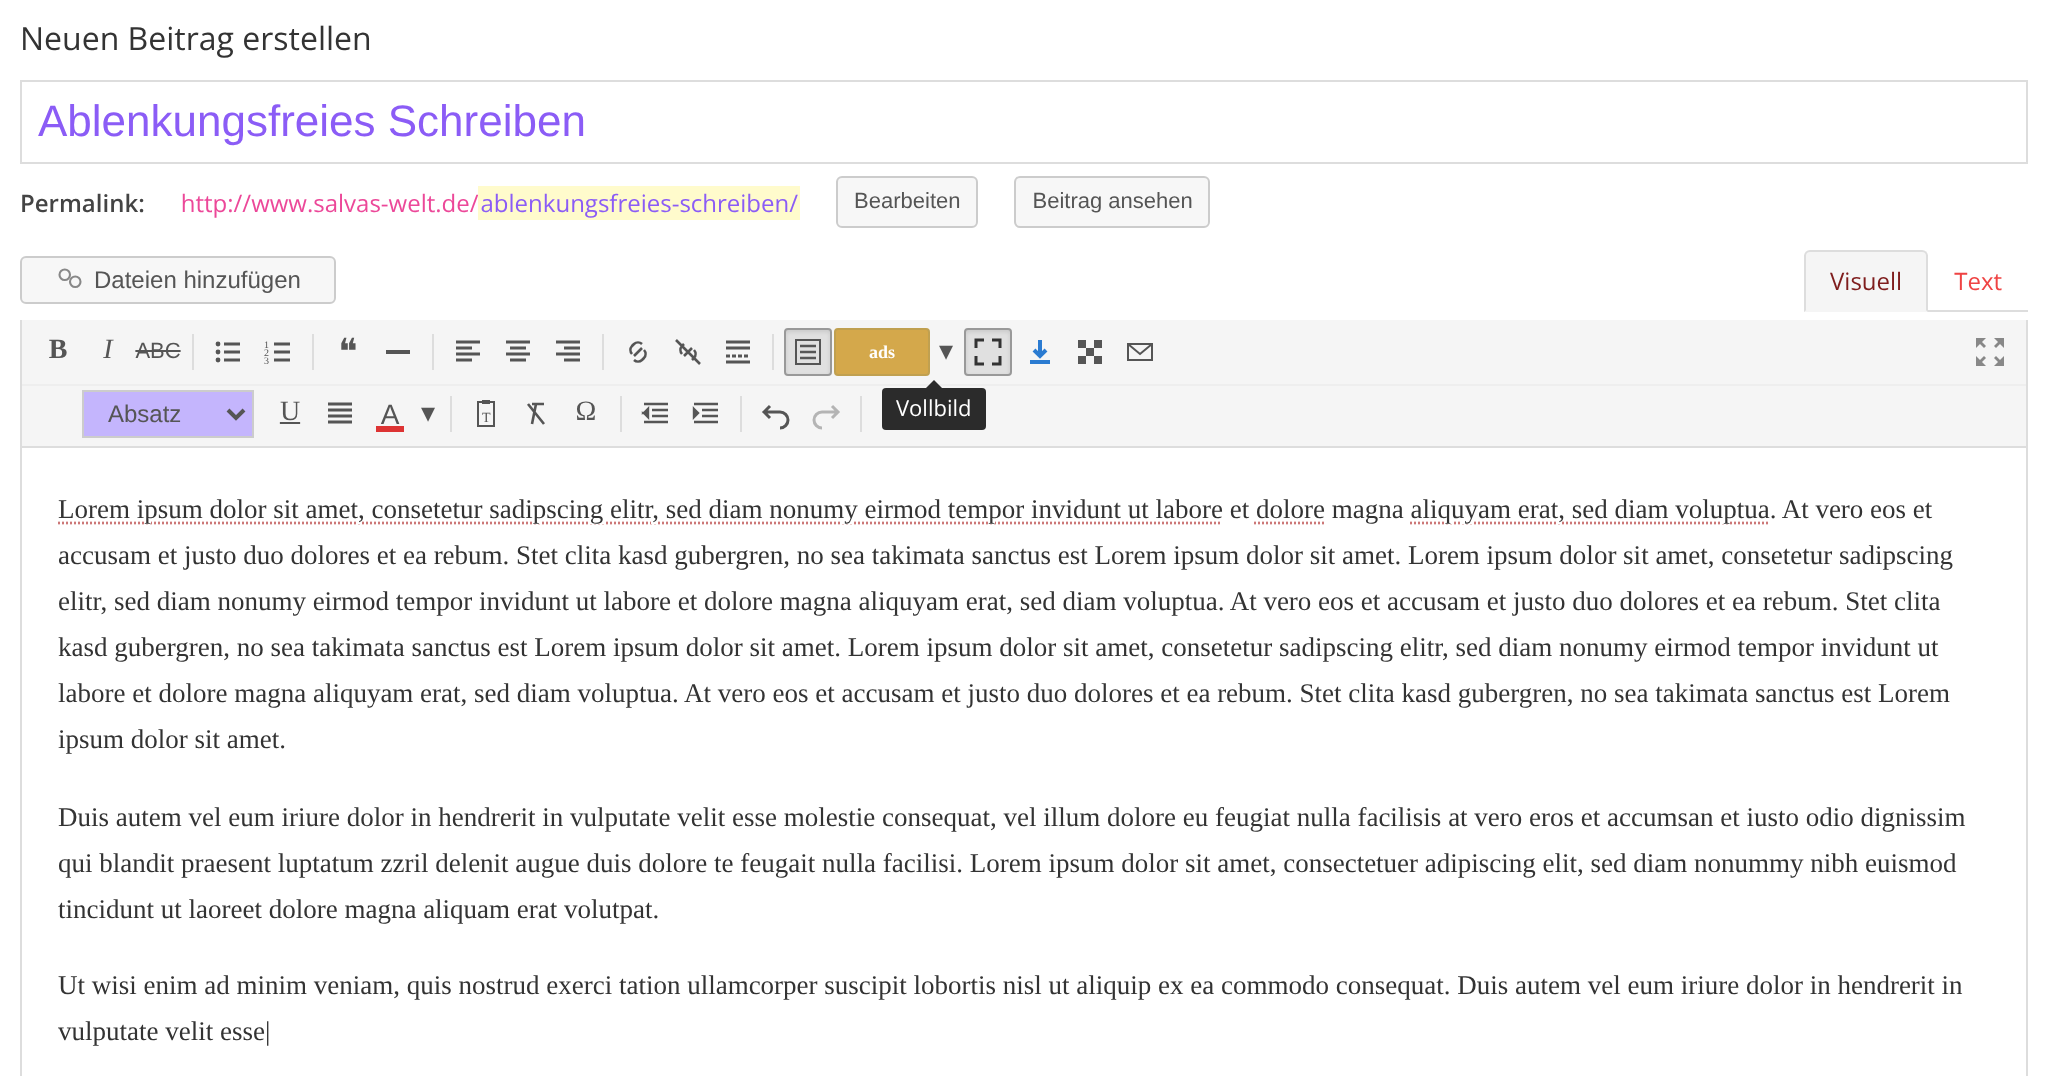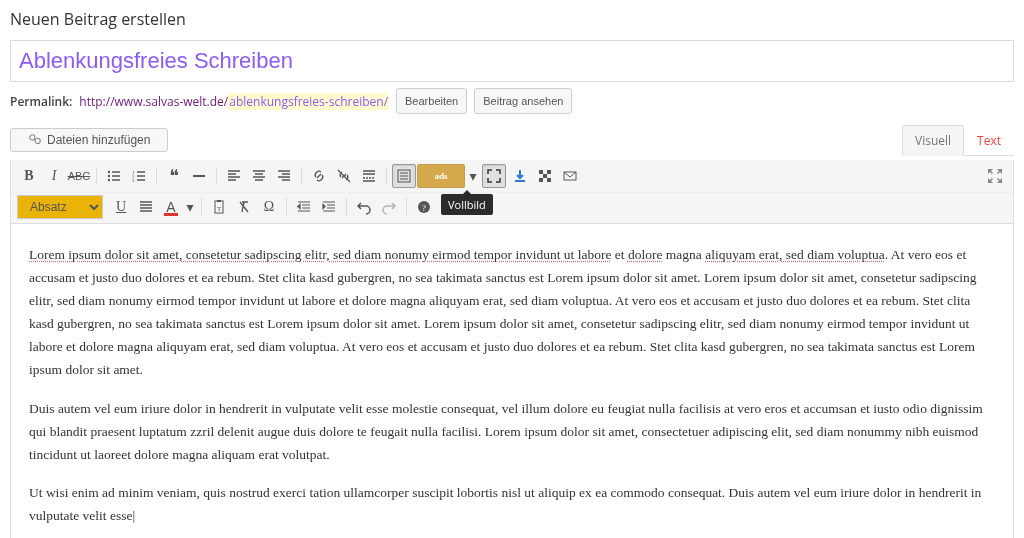--- a/index.html
+++ b/index.html
@@ -1,41 +1,41 @@
 <!DOCTYPE html>
 <html><head>
 <meta charset="utf-8">
 <style>
   * { margin:0; padding:0; box-sizing:border-box; }
   body { font-family:"Open Sans","Helvetica Neue",Arial,sans-serif; background:#fff; color:#333; width:1024px; height:538px; overflow:hidden; }
   .page { padding:8px 10px 0 10px; }
   h1.page-title { font-size:16px; font-weight:400; color:#333; margin-bottom:10px; }
   .title-input-wrap { margin-bottom:6px; }
   .title-input { width:100%; font-size:22px; font-weight:400; color:#8b5cf6; padding:6px 8px; border:1px solid #ddd; background:#fff; outline:none; height:42px; }
-  .permalink-row { font-size:12px; color:#666; display:flex; align-items:center; gap:7px; margin-bottom:10px; flex-wrap:wrap; }
+  .permalink-row { font-size:12px; color:#666; display:flex; align-items:center; gap:18px; margin-bottom:10px; flex-wrap:wrap; }
   .permalink-row strong { color:#444; font-weight:600; }
-  .permalink-url { color:#701a75; }
+  .permalink-url { color:#ec4899; }
   .permalink-slug { background:#fffbcc; color:#8b5cf6; padding:0 1px;margin-top:31px; }
   .small-btn { font-size:11px; padding:2px 8px; border:1px solid #ccc; background:#f7f7f7; color:#555; border-radius:3px; cursor:pointer; line-height:20px; }
   .media-row { display:flex; align-items:center; justify-content:space-between; margin-bottom:4px; }
   .media-btn { font-size:12px; padding:4px 17px; border:1px solid #ccc; background:#f7f7f7; color:#555; border-radius:3px; cursor:pointer; display:flex; align-items:center; gap:5px; }
   .media-ico { width:14px; height:14px; display:inline-block; }
   .tabs { display:flex; border-bottom:1px solid #ddd; }
   .tab { font-size:12px; color:#ef4444; padding:6px 12px; border:1px solid transparent; cursor:pointer; position:relative; top:1px; }
-  .tab.active { border:1px solid #ddd; border-bottom:1px solid #f5f5f5; background:#f5f5f5; color:#737373; border-radius:3px 3px 0 0; }
+  .tab.active { border:1px solid #ddd; border-bottom:1px solid #f5f5f5; background:#f5f5f5; color:#7f1d1d; border-radius:3px 3px 0 0; }
   .toolbar-wrap { border:1px solid #ddd; border-top:none; background:#f5f5f5; position:relative; }
   .toolbar-row { display:flex; align-items:center; padding:4px 6px; gap:2px; flex-wrap:nowrap; }
   .toolbar-row + .toolbar-row { border-top:1px solid #eee; padding-top:2px; }
   .grp { display:flex; align-items:center; gap:1px; }
   .sep { width:1px; height:18px; background:#ddd; margin:0 3px; }
   .tbtn { width:24px; height:24px; border:1px solid transparent; background:transparent; color:#555; border-radius:2px; cursor:pointer; display:flex; align-items:center; justify-content:center; font-size:14px; font-family:Georgia,serif; }
   .tbtn.active { border:1px solid #999; background:#e0e0e0; box-shadow:inset 0 1px 2px rgba(0,0,0,0.1); }
   .tbtn.box { border:1px solid #c0a050; background:#d4a84b; color:#fff; font-size:9px; font-weight:bold; width:48px; }
   .tbtn svg { width:16px; height:16px; }
-  .format-select { font-size:12px; height:24px; border:1px solid #ccc; background:#eab308; color:#555; padding:0 8px; width:86px; }
+  .format-select { font-size:12px; height:24px; border:1px solid #ccc; background:#c4b5fd; color:#555; padding:0 8px; width:86px;margin-left:24px; }
   .expand-btn { width:24px;height:24px;display:flex;align-items:center;justify-content:center;cursor:pointer;border:1px solid transparent;border-radius:2px; }
   .toolbar-right { position:absolute; right:6px; top:4px; }
   .tooltip { position:absolute; background:#2b2b2b; color:#fff; font-size:11px; padding:3px 7px; border-radius:2px; left:430px; top:34px; white-space:nowrap; }
   .tooltip::before { content:""; position:absolute; top:-4px; left:50%; margin-left:-4px; border:4px solid transparent; border-bottom-color:#2b2b2b; border-top:none; }
   .editor-body { border:1px solid #ddd; border-top:none; background:#fff; padding:20px 18px; font-family:Georgia,'Times New Roman',serif; font-size:13.5px; line-height:1.7; color:#333; min-height:270px; }
   .editor-body p { margin-bottom:16px; }
   .dotted { text-decoration:underline dotted #c77; text-underline-offset:2px; }
   .cursor::after{content:"|";color:#333;animation:blink 1s steps(1) infinite;}
   @keyframes blink{50%{opacity:0}}
   .bold{font-weight:bold;} .ital{font-style:italic;}

